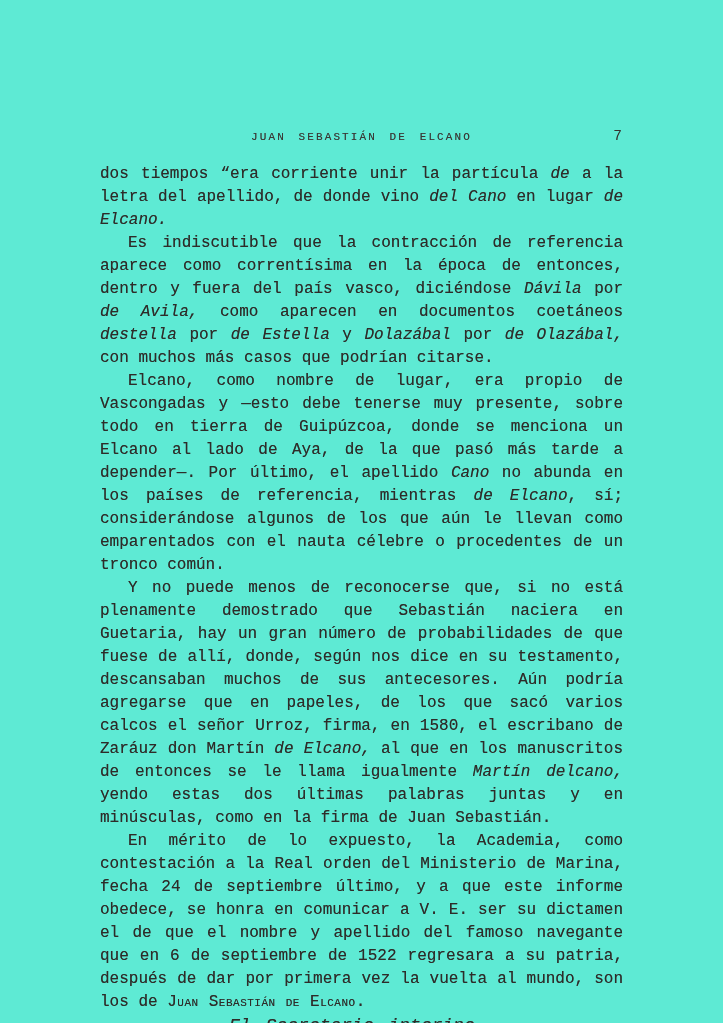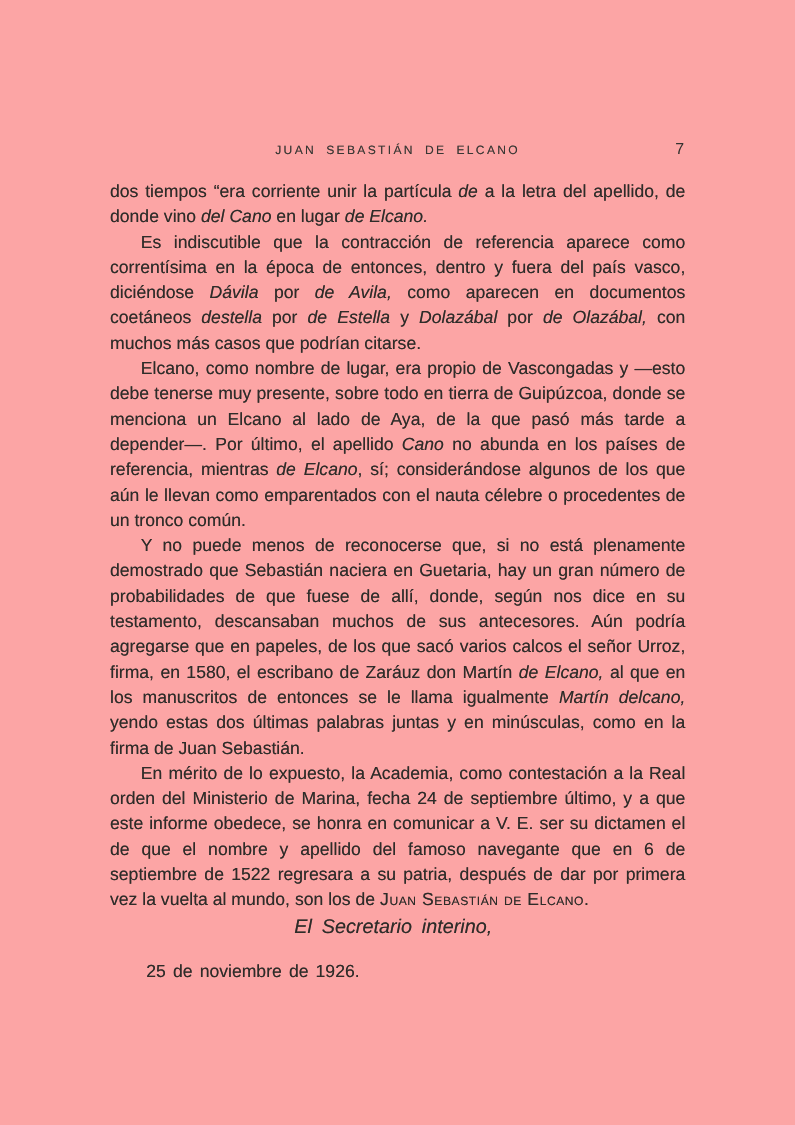--- a/index.html
+++ b/index.html
@@ -4,23 +4,23 @@
 <style>
   html, body {
     margin: 0;
     padding: 0;
     background: #ffffff;
   }
   .page {
     position: relative;
     width: 723px;
     height: 1023px;
-    background: #fca5a5;
+    background: #5eead4;
     overflow: hidden;
-    font-family: Liberation Sans, sans-serif;
+    font-family: Liberation Mono, monospace;
     color: #2e2c29;
   }
   .content {
     position: absolute;
     left: 100px;
     top: 131px;
     width: 523px;
   }
   .running-header {
     position: relative;

